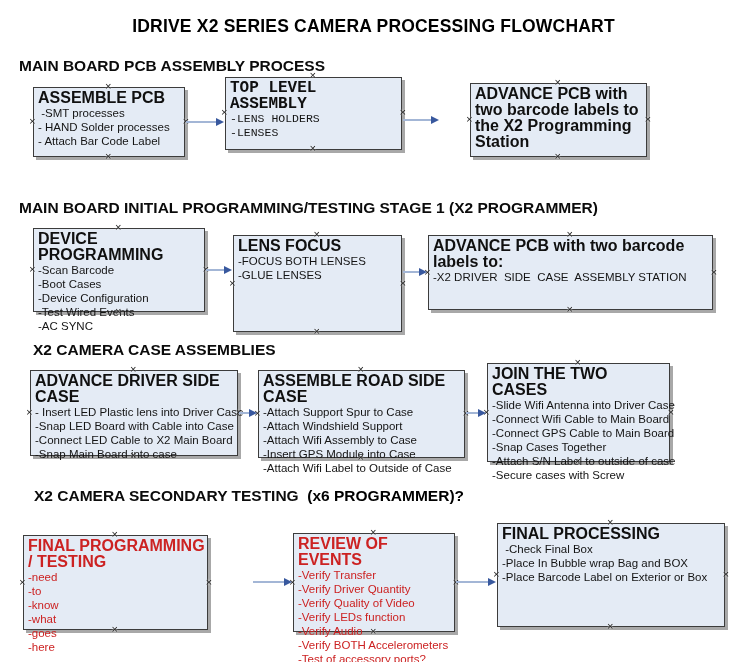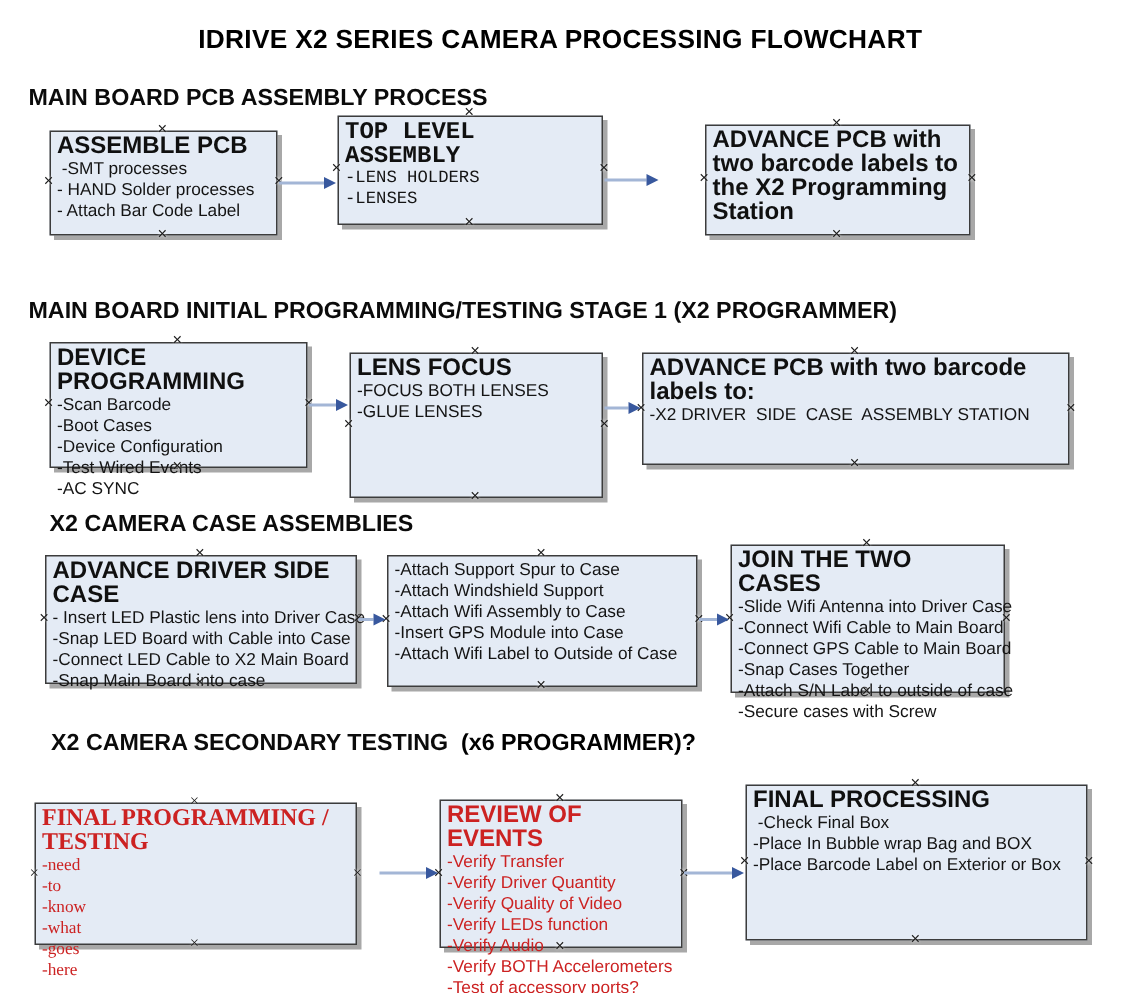--- a/index.html
+++ b/index.html
@@ -46,21 +46,21 @@
   .b13{left:440px;top:83px;width:177px;height:74px;margin-left:30px;}
   
   .b21{left:33px;top:228px;width:172px;height:84px;}
   .b22{left:233px;top:235px;width:169px;height:97px;}
   .b23{left:428px;top:235px;width:285px;height:75px;}
   
   .b31{left:30px;top:370px;width:208px;height:86px;}
   .b32{left:258px;top:370px;width:207px;height:88px;}
   .b33{left:487px;top:363px;width:183px;height:99px;}
   
-  .b41{left:23px;top:535px;width:215px;height:95px;font-family:Liberation Serif, serif;}
+  .b41{left:23px;top:535px;width:185px;height:95px;}
   .b42{left:293px;top:533px;width:162px;height:99px;}
   .b43{left:497px;top:523px;width:228px;height:104px;}
 
   .arrow{position:absolute;display:flex;align-items:center;height:8px;}
   .arrow .shaft{flex:1;height:2px;background:#a3b6d6;}
   .arrow .head{width:0;height:0;border-top:4px solid transparent;border-bottom:4px solid transparent;border-left:8px solid #38589e;}
   .c1{left:186px;top:118px;width:38px;}
   .c2{left:403px;top:116px;width:36px;}
   .c3{left:206px;top:266px;width:26px;}
   .c4{left:403px;top:268px;width:24px;}
@@ -123,20 +123,21 @@
   <div class="fbox b31">
     <i class="lr"></i>
     <div class="bt">ADVANCE DRIVER SIDE CASE</div>
     <div class="ln">- Insert LED Plastic lens into Driver Case</div>
     <div class="ln">-Snap LED Board with Cable into Case</div>
     <div class="ln">-Connect LED Cable to X2 Main Board</div>
     <div class="ln">-Snap Main Board into case</div>
   </div>
   <div class="fbox b32">
     <i class="lr"></i>
+    <div class="bt">ASSEMBLE ROAD SIDE CASE</div>
     <div class="ln">-Attach Support Spur to Case</div>
     <div class="ln">-Attach Windshield Support</div>
     <div class="ln">-Attach Wifi Assembly to Case</div>
     <div class="ln">-Insert GPS Module into Case</div>
     <div class="ln">-Attach Wifi Label to Outside of Case</div>
   </div>
   <div class="fbox b33">
     <i class="lr"></i>
     <div class="bt">JOIN THE TWO CASES</div>
     <div class="ln">-Slide Wifi Antenna into Driver Case</div>

